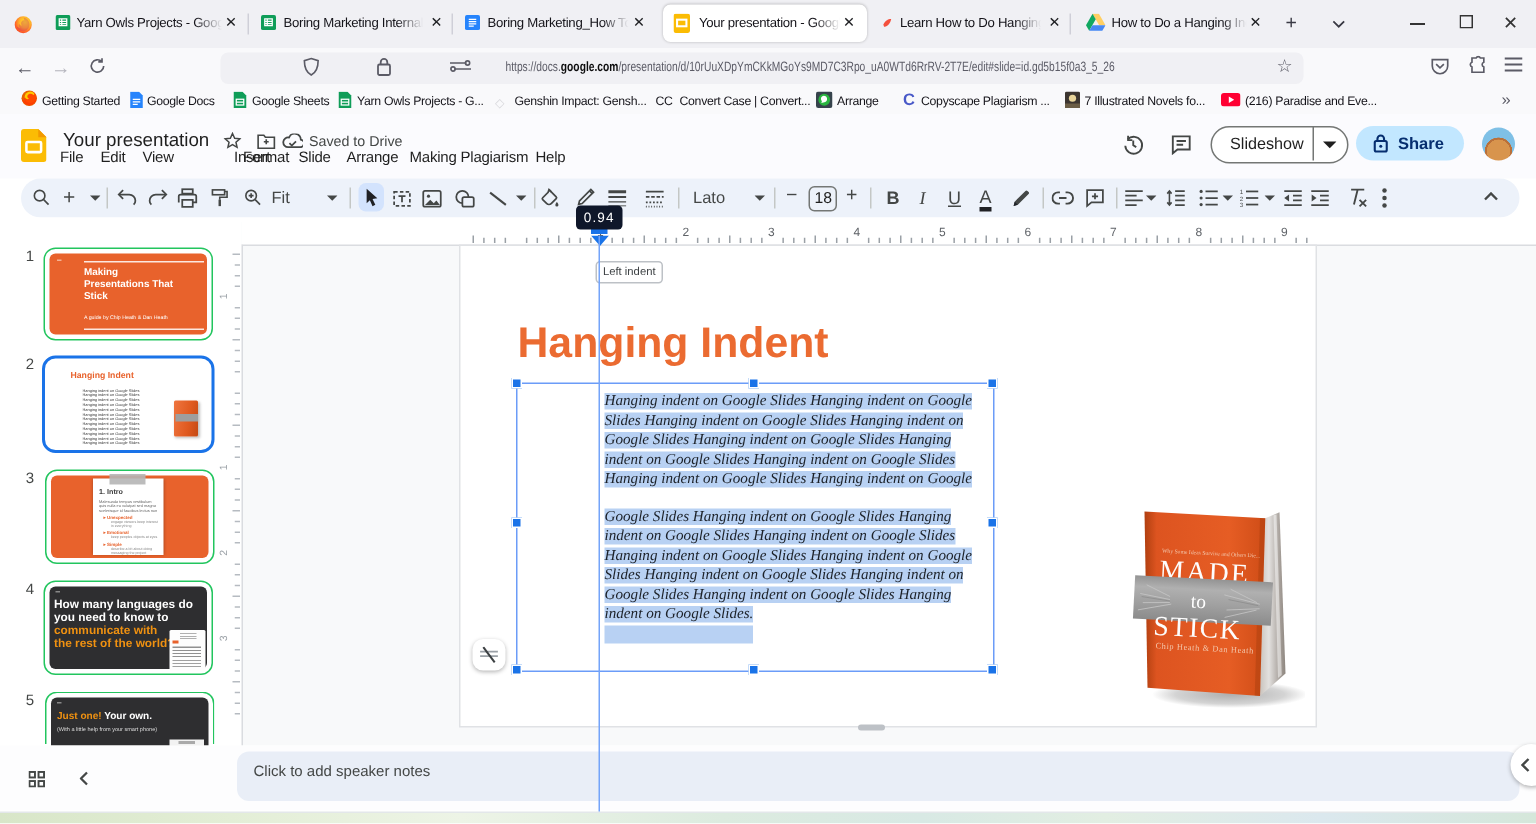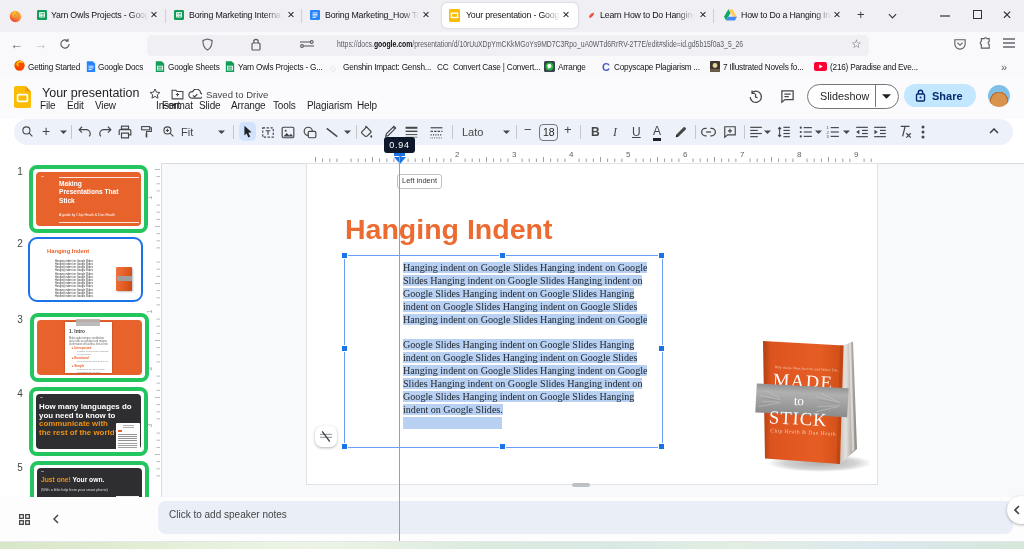--- a/index.html
+++ b/index.html
@@ -22,29 +22,29 @@
   .menuitem{position:absolute;top:100px;font-size:10px;letter-spacing:-.15px;color:#1f1f1f;}
   #toolbar{position:absolute;left:14px;top:119px;width:999px;height:26px;background:#edf2fa;border-radius:13px;}
   .tsep2{position:absolute;top:125px;width:1px;height:14px;background:#c4c7c5;}
   
   #work{position:absolute;left:0;top:145px;width:1024px;height:395px;background:#fff;}
   #films{position:absolute;left:0;top:148px;width:146px;height:352px;background:#fff;}
   #canvas{position:absolute;left:161px;top:148px;width:863px;height:349px;background:#f8f9fa;}
   #hruler{position:absolute;left:161px;top:148px;width:863px;height:15px;background:#fff;border-bottom:1px solid #dadce0;}
   #vruler{position:absolute;left:146px;top:163px;width:15px;height:334px;background:#fff;border-right:1px solid #dadce0;}
   #slide{position:absolute;left:307px;top:164px;width:570px;height:320px;background:#fff;box-shadow:0 0 0 1px #e0e2e5;}
-  .thumbcard{position:absolute;left:29px;width:111px;background:#fff;border:4px solid #22c55e;border-radius:8px;}
+  .thumbcard{position:absolute;left:29px;width:111px;background:#fff;border:1px solid #22c55e;border-radius:8px;}
   .thumbnum{position:absolute;left:14px;width:12px;text-align:center;font-size:10px;color:#444746;}
   
   #notesarea{position:absolute;left:0;top:497px;width:1024px;height:43px;background:#fdfdfe;}
   #notesbox{position:absolute;left:158px;top:501px;width:855px;height:33px;background:#e9eef7;border-radius:8px;}
   #bottomstrip{position:absolute;left:0;top:541px;width:1024px;height:8px;
     background:linear-gradient(90deg,#d8e6c8,#e3eed6 15%,#edf4e6 30%,#dcebdf 47%,#d8e9e4 60%,#e2eee2 72%,#dbe8ee 86%,#d5e7da 100%);border-top:1px solid #e3e7ea;}
   .handle{position:absolute;width:5px;height:5px;background:#1a73e8;border:1px solid #fff;}
-  .selline{display:inline;background:#b8d1f3;}
+  .selline{display:inline;background:#b8d1f3;font-style:italic;}
 </style>
 </head>
 <body>
 <div id="stage">
 
   <div id="tabbar"></div>
 
   <svg class="abs" style="left:9px;top:10px" width="13" height="13" viewBox="0 0 16 16">
     <defs>
         <radialGradient id="fox" cx=".6" cy=".35" r=".75">
@@ -231,21 +231,21 @@
       <path d="M8.5 11l2.7 2.7L16 8.9" fill="none" stroke="#444746" stroke-width="2"></path>
     </svg>
   <div class="abs" style="left:206px;top:89px;font-size:9.5px;color:#444746;">Saved to Drive</div>
   <div class="menuitem" style="left:40px;">File</div>
   <div class="menuitem" style="left:67px;">Edit</div>
   <div class="menuitem" style="left:95px;">View</div>
   <div class="menuitem" style="left:124px;padding-left:32px;">Insert</div>
   <div class="menuitem" style="left:162px;">Format</div>
   <div class="menuitem" style="left:199px;">Slide</div>
   <div class="menuitem" style="left:231px;">Arrange</div>
-  <div class="menuitem" style="left:273px;">Tools</div>
+  <div class="menuitem" style="left:273px;">Making</div>
   <div class="menuitem" style="left:307px;">Plagiarism</div>
   <div class="menuitem" style="left:357px;">Help</div>
 
   <svg class="abs" style="left:748px;top:89px" width="15" height="15" viewBox="0 0 24 24">
       <path d="M6 6.3A9 9 0 1 1 3.5 13" fill="none" stroke="#444746" stroke-width="2"></path>
       <path d="M6.5 2.5v4.5H11" fill="none" stroke="#444746" stroke-width="2"></path>
       <path d="M12 7.5v5l3.2 2" fill="none" stroke="#444746" stroke-width="2"></path>
     </svg>
   <svg class="abs" style="left:780px;top:89px" width="15" height="15" viewBox="0 0 24 24">
       <path d="M3 3h18v14H8l-5 4z" fill="none" stroke="#444746" stroke-width="2"></path>

